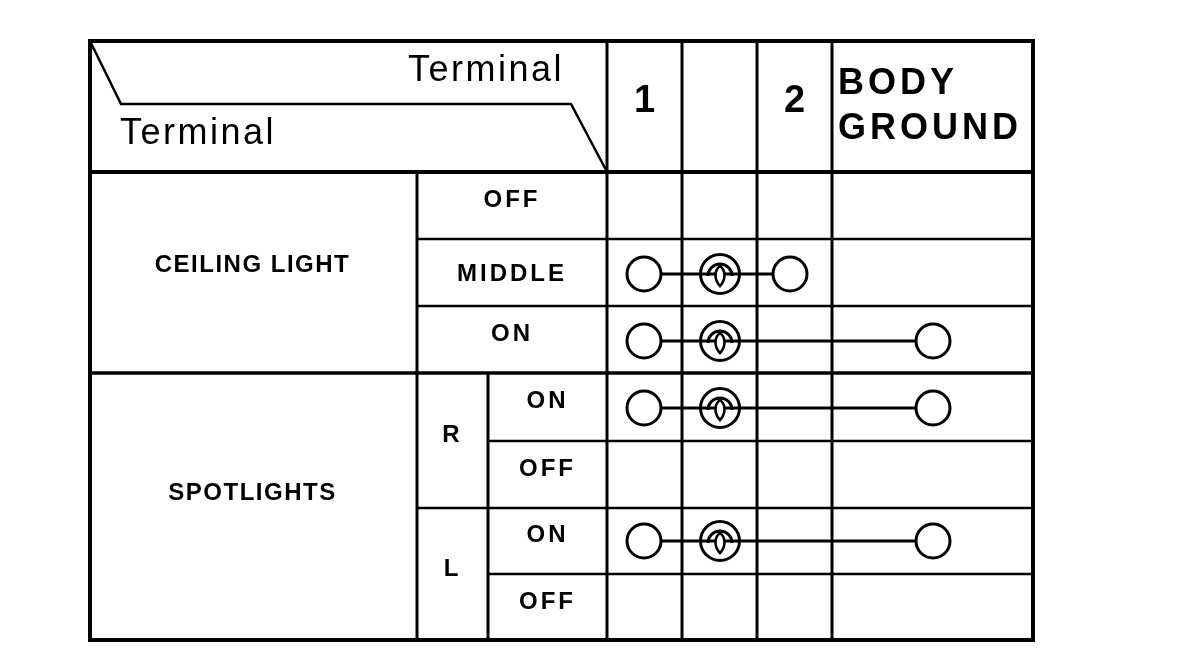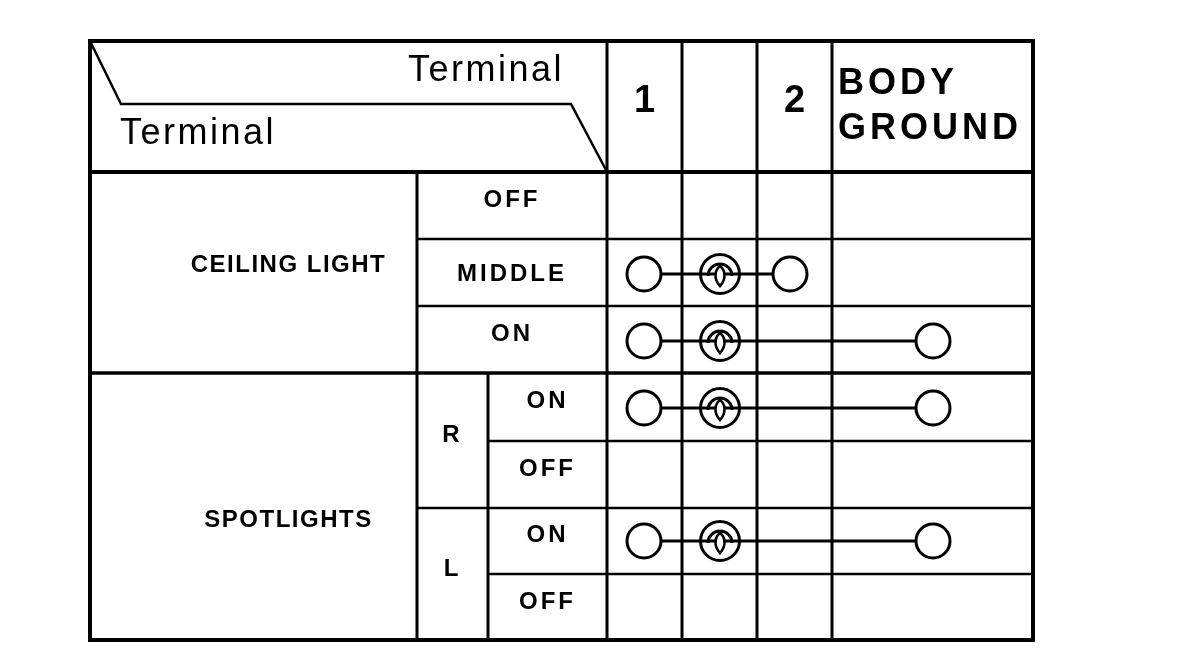--- a/index.html
+++ b/index.html
@@ -8,21 +8,21 @@
     font-family:"Liberation Sans","DejaVu Sans",sans-serif;color:#000;
   }
   .grid-svg{position:absolute;left:0;top:0;width:1184px;height:670px;}
   .cell{
     position:absolute;display:flex;align-items:center;justify-content:center;
     font-weight:bold;font-size:24px;letter-spacing:3px;white-space:nowrap;
   }
   .cell > span{position:relative;top:-7px;}
   .digit{font-size:38px;letter-spacing:0;}
   .digit > span{top:-6px;}
-  .section-label{letter-spacing:1.5px;margin-left:36px;}
+  .section-label{letter-spacing:1.5px;}
   .section-label > span{top:-9px;}
   .corner-label{position:absolute;font-weight:normal;font-size:36px;letter-spacing:2.5px;white-space:nowrap;}
   .ground-cell{
     position:absolute;font-weight:bold;font-size:36px;letter-spacing:4px;
     line-height:45px;padding:20px 0 0 6px;box-sizing:border-box;
     white-space:normal;display:block;
   }
 </style>
 </head>
 <body>
@@ -100,21 +100,21 @@
     <span></span>
   </div>
   <div class="cell digit" style="left:757px;top:39px;width:75px;height:133px;">
     <span>2</span>
   </div>
   <div class="ground-cell" style="left:832px;top:39px;width:200px;height:133px;">BODY GROUND</div>
 
   <div class="cell section-label" style="left:88px;top:172px;width:329px;height:201px;">
     <span>CEILING LIGHT</span>
   </div>
-  <div class="cell section-label" style="left:88px;top:393px;width:329px;height:269px;">
+  <div class="cell section-label" style="left:88px;top:366px;width:329px;height:269px;">
     <span>SPOTLIGHTS</span>
   </div>
 
   <div class="cell" style="left:417px;top:172px;width:190px;height:67px;">
     <span>OFF</span>
   </div>
   <div class="cell" style="left:417px;top:239px;width:190px;height:82px;">
     <span>MIDDLE</span>
   </div>
   <div class="cell" style="left:417px;top:306px;width:190px;height:67px;">

